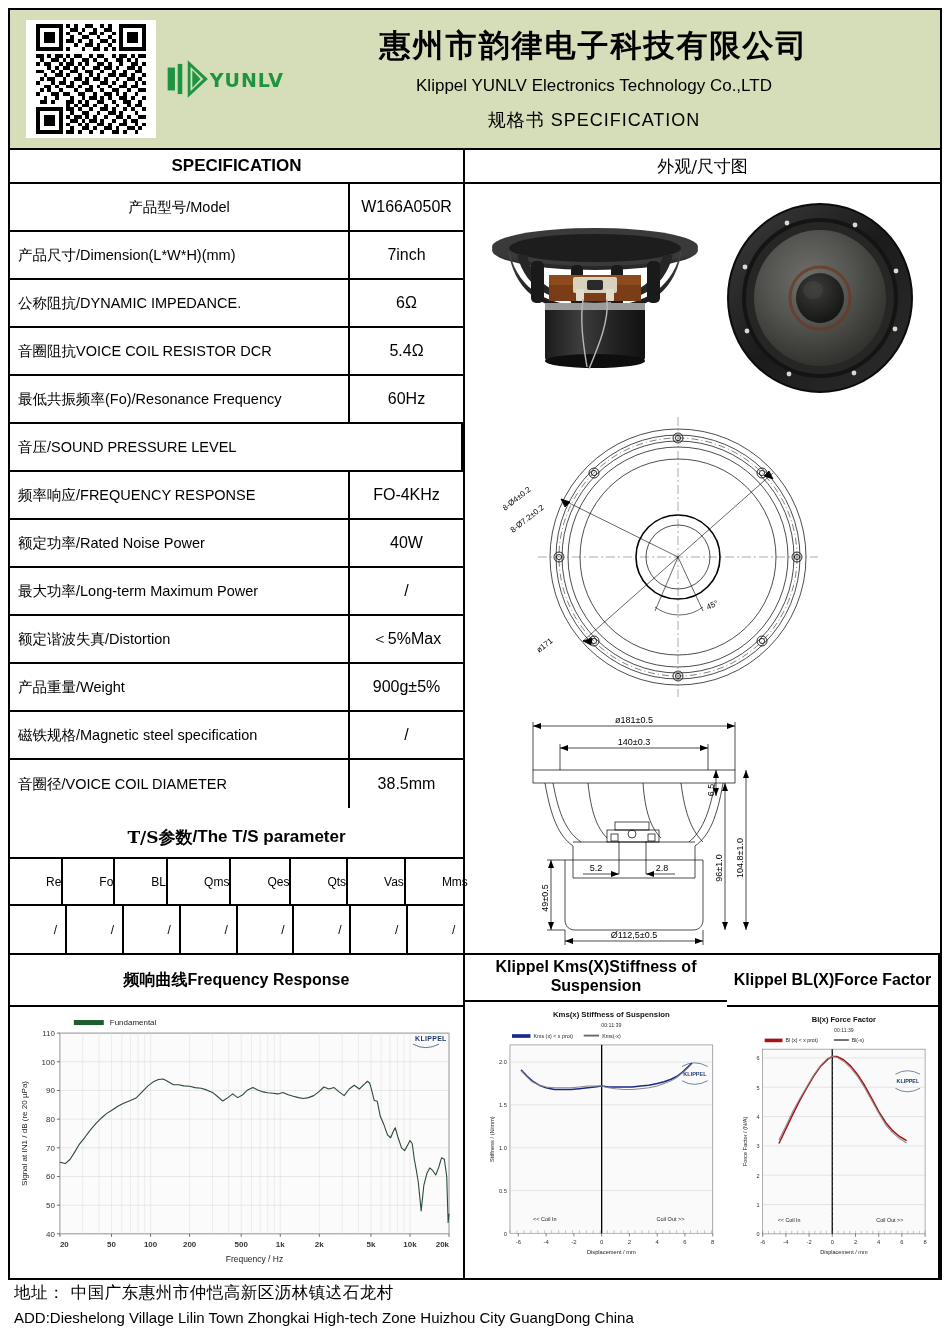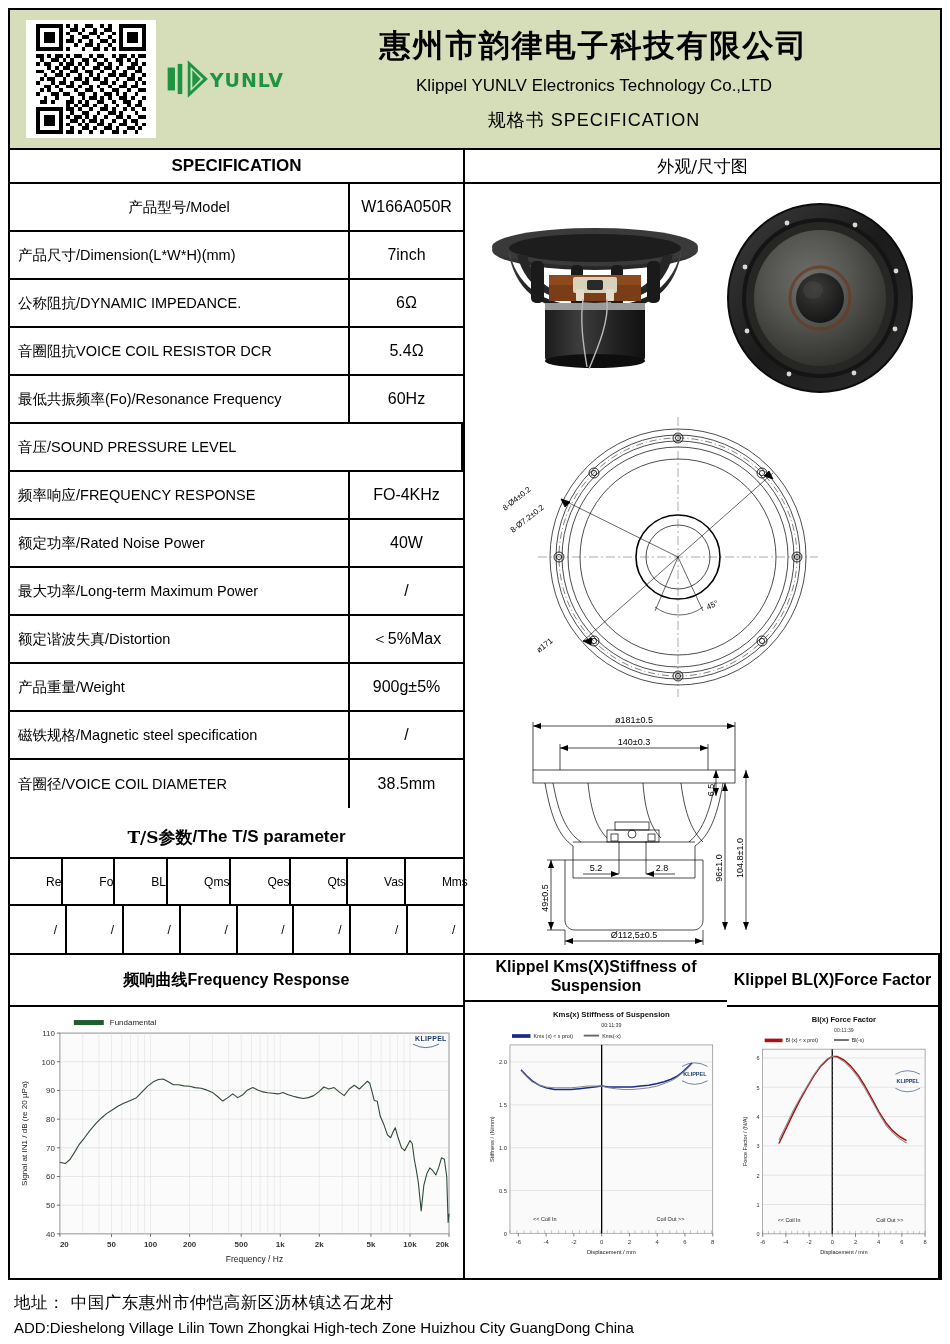--- a/index.html
+++ b/index.html
@@ -77,21 +77,21 @@
   .cbox.c2{width:213px;flex:0 0 213px;border-right:2px solid #000;}
   .cbox.c3{flex:1 1 auto;}
   .chead{height:52px;border-bottom:2px solid #000;display:flex;align-items:center;
          justify-content:center;text-align:center;font-size:16px;font-weight:bold;
          padding:0 6px;box-sizing:border-box;line-height:1.18;}
   .chead .c{font-family:"DejaVu Serif",serif;}
   .cbody{flex:1 1 auto;position:relative;box-sizing:border-box;padding:4px;}
   .cbody svg{display:block;width:100%;height:100%;}
 
   
-  .footer{padding:12px 4px 0 6px;box-sizing:border-box;}
+  .footer{padding:2px 4px 0 6px;box-sizing:border-box;}
   .footer .l1{font-size:16.5px;font-family:"DejaVu Serif",serif;letter-spacing:0.5px;}
   .footer .l2{font-size:15px;margin-top:5px;}
 </style>
 </head>
 <body>
 
 <div class="page">
 
   <div class="header">
     <div class="qr">

